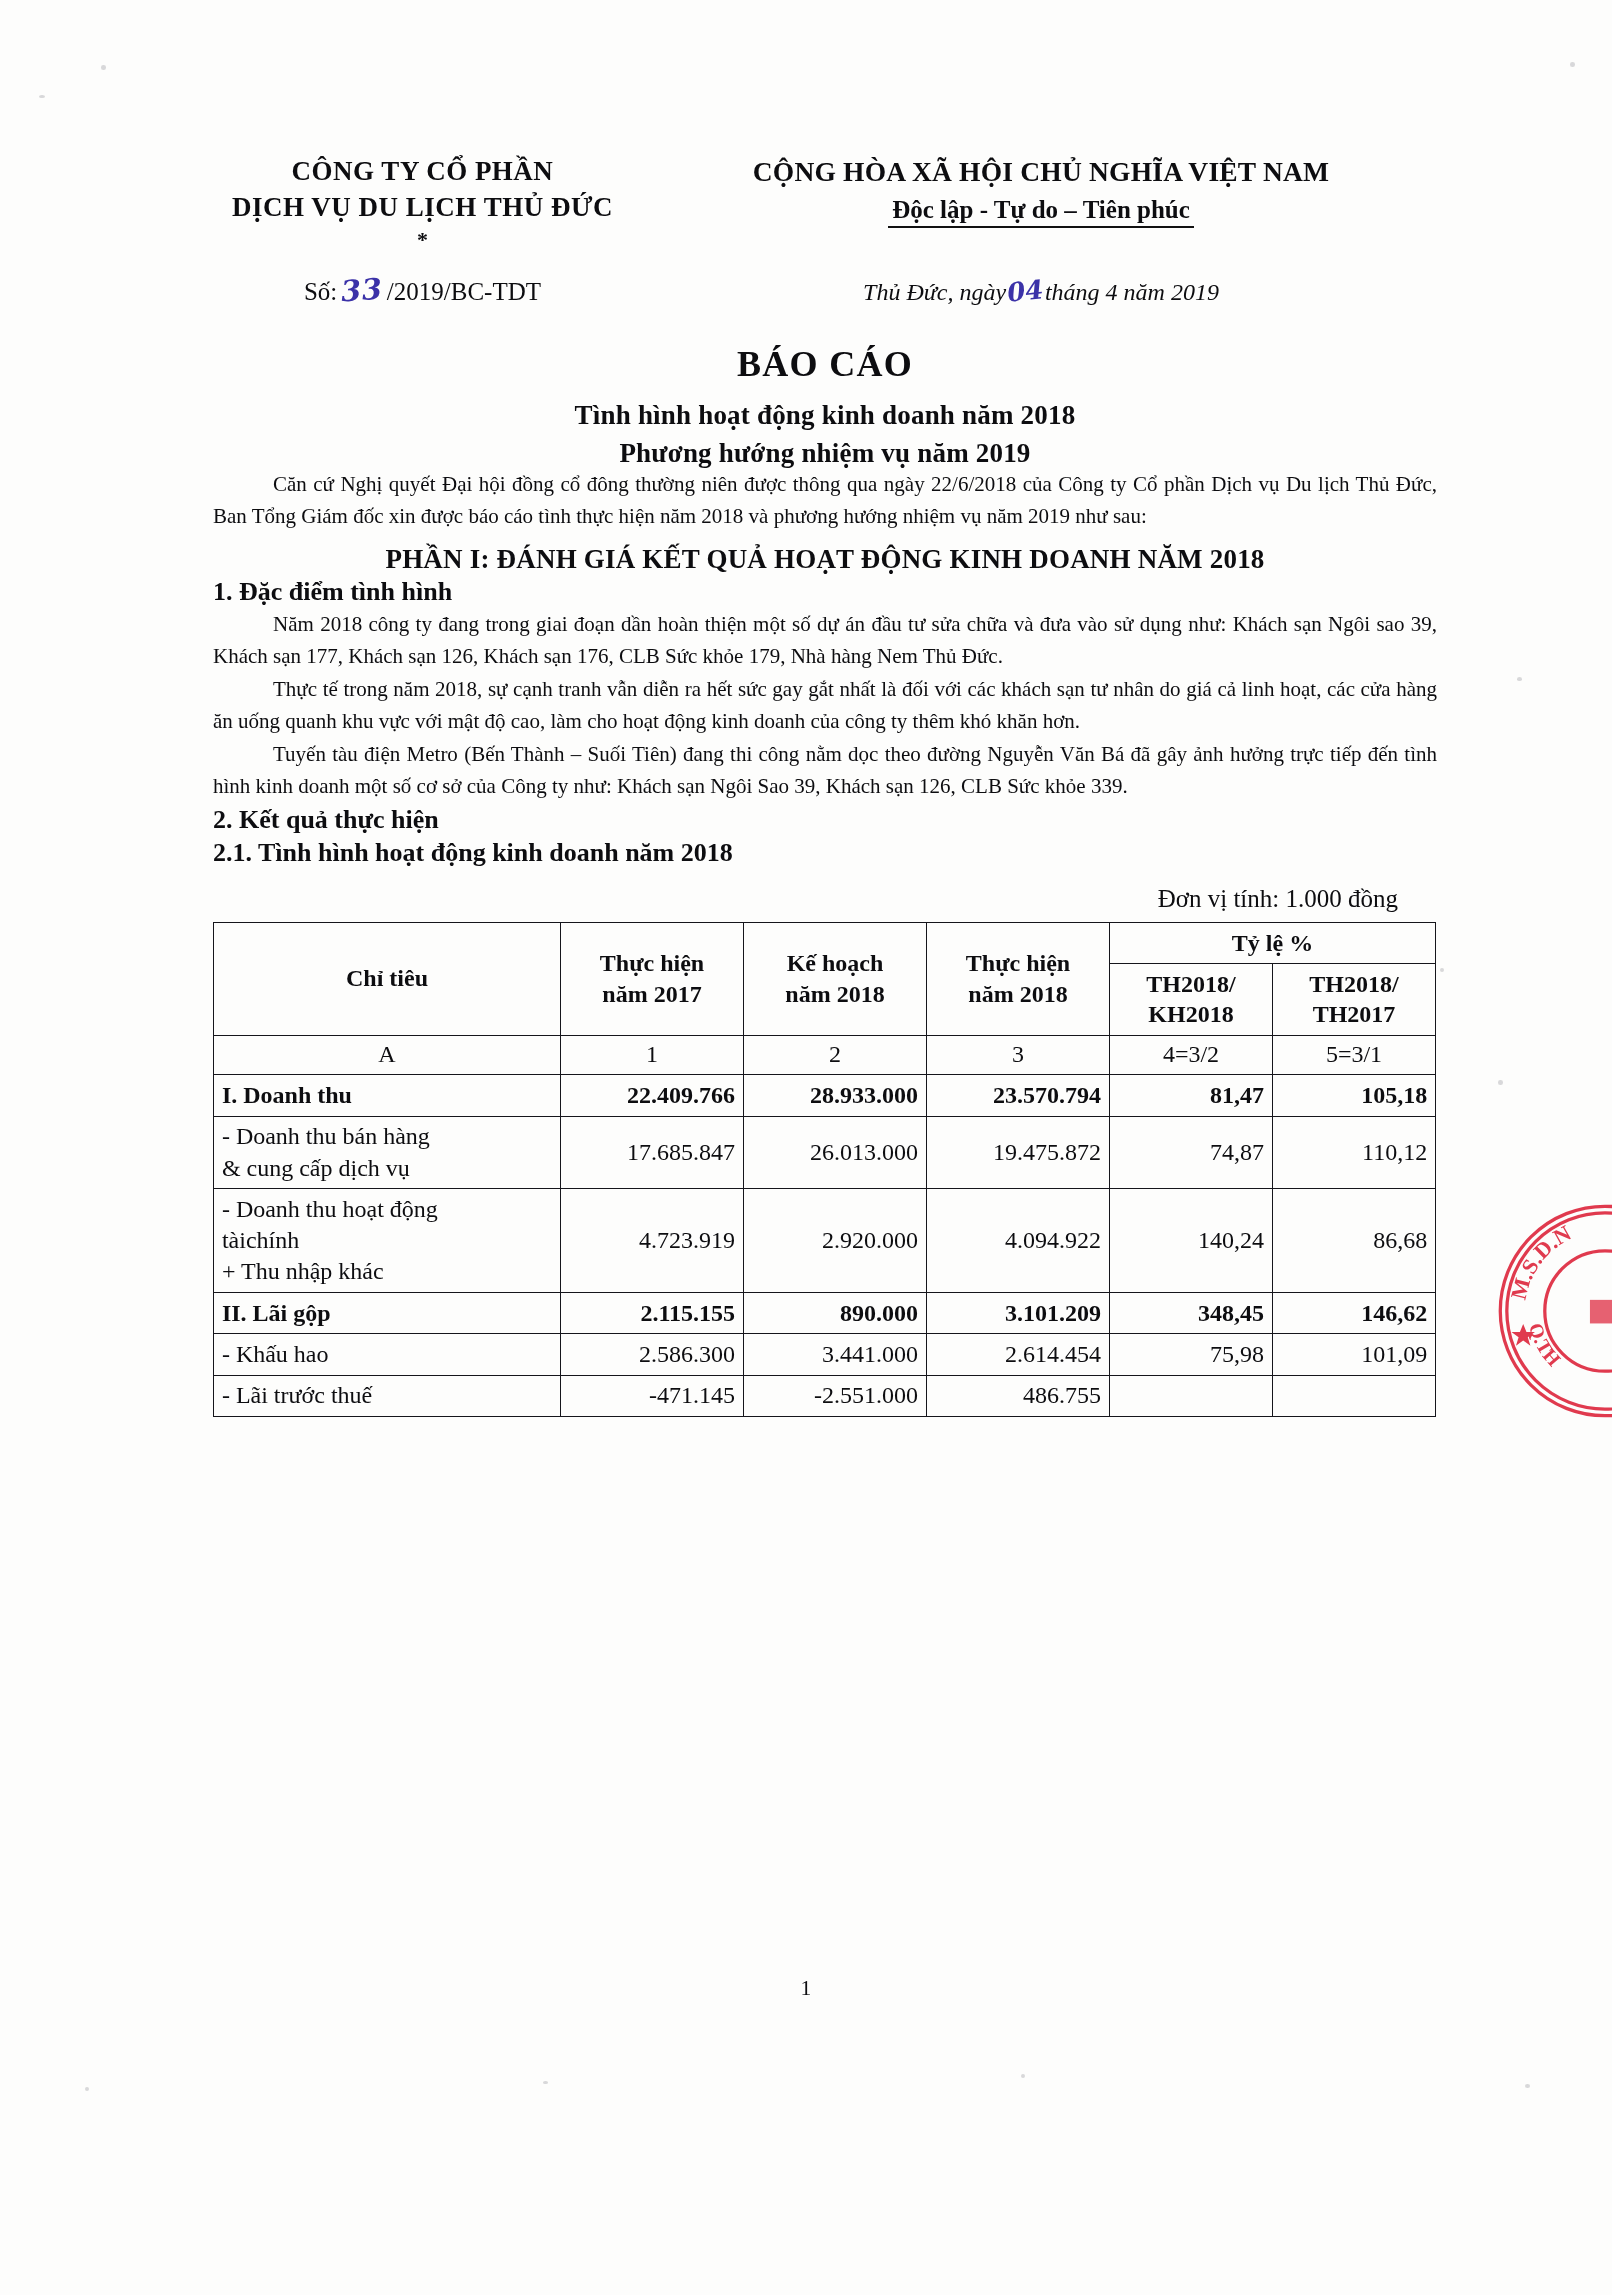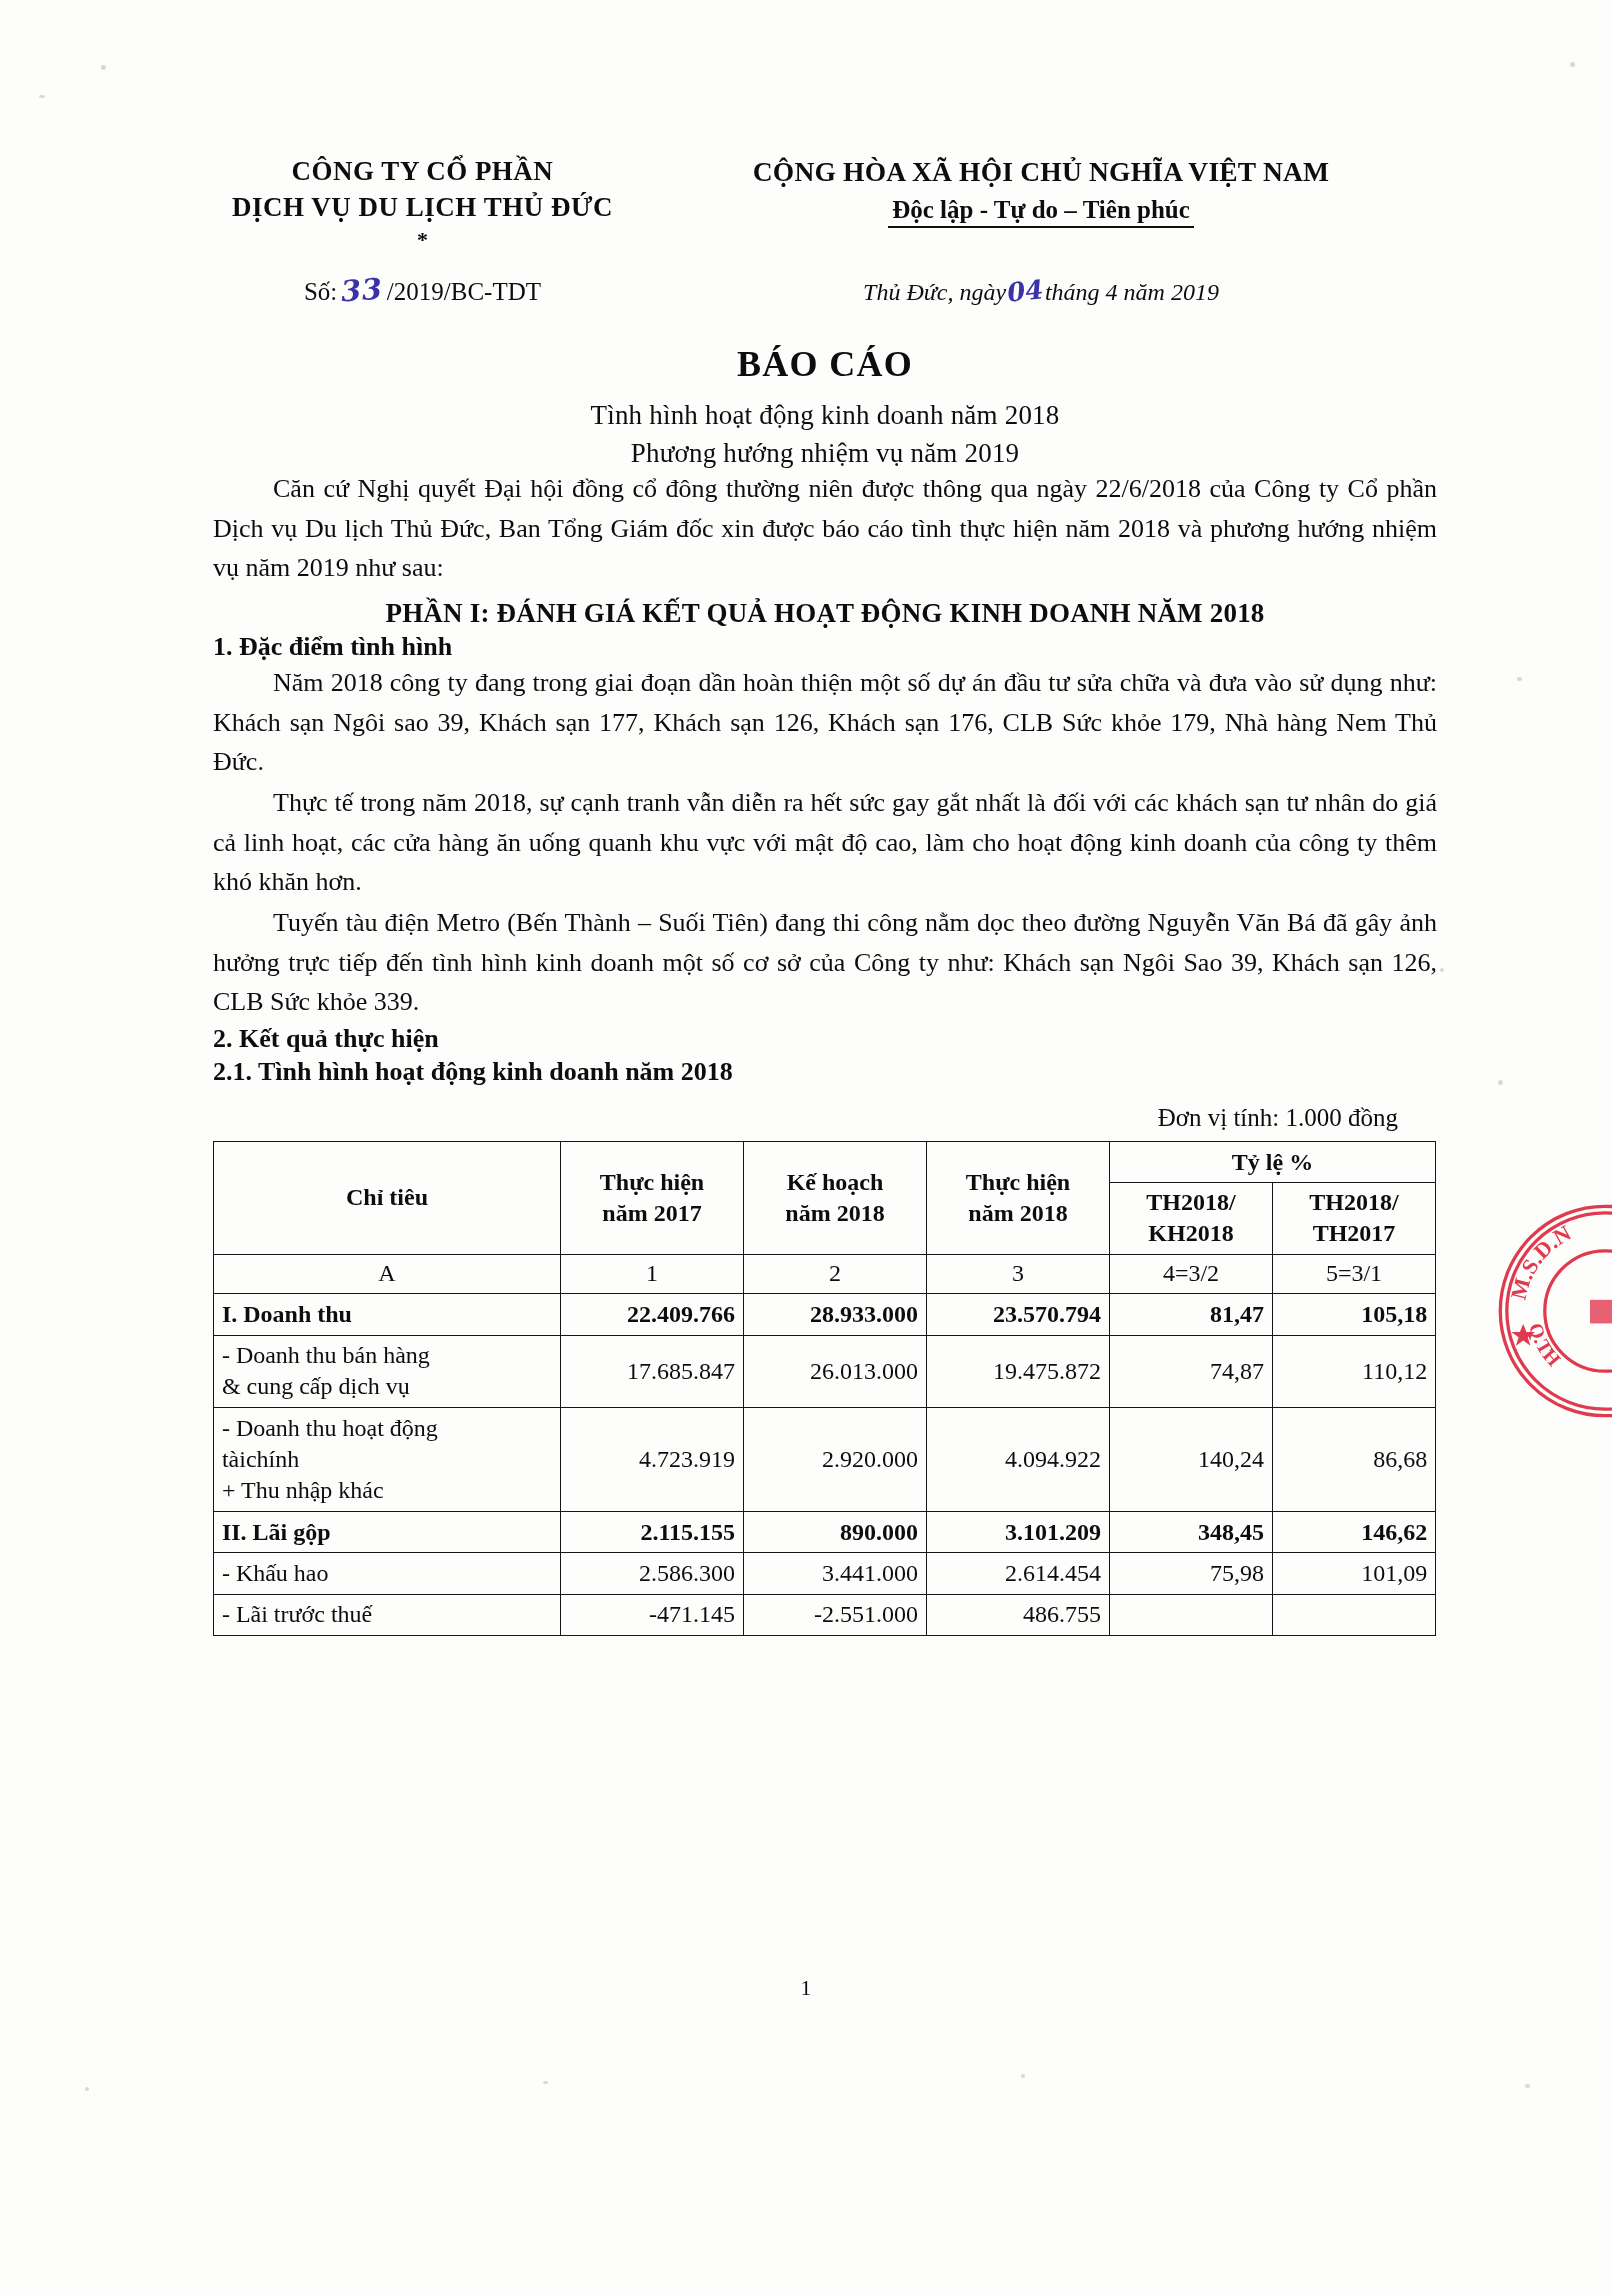--- a/index.html
+++ b/index.html
@@ -127,29 +127,29 @@
   .main-title {
     text-align: center;
     font-size: 36px;
     font-weight: bold;
     letter-spacing: 1.3px;
     margin-top: 36px;
   }
   .sub-title {
     text-align: center;
     font-size: 27px;
-    font-weight: normal;
+    font-weight: bold;
     margin-top: 14.4px;
     letter-spacing: 0.2px;
   }
   .sub-title.second { margin-top: 7.9px; }
 
   
   p.body {
-    font-size: 26px;
+    font-size: 21px;
     line-height: 1.52;
     text-align: justify;
     text-justify: inter-word;
     margin: 0;
     text-indent: 60px;
   }
   p.body.tight { margin-top: 1.3px; }
   .section-head {
     font-size: 27px;
     font-weight: bold;

